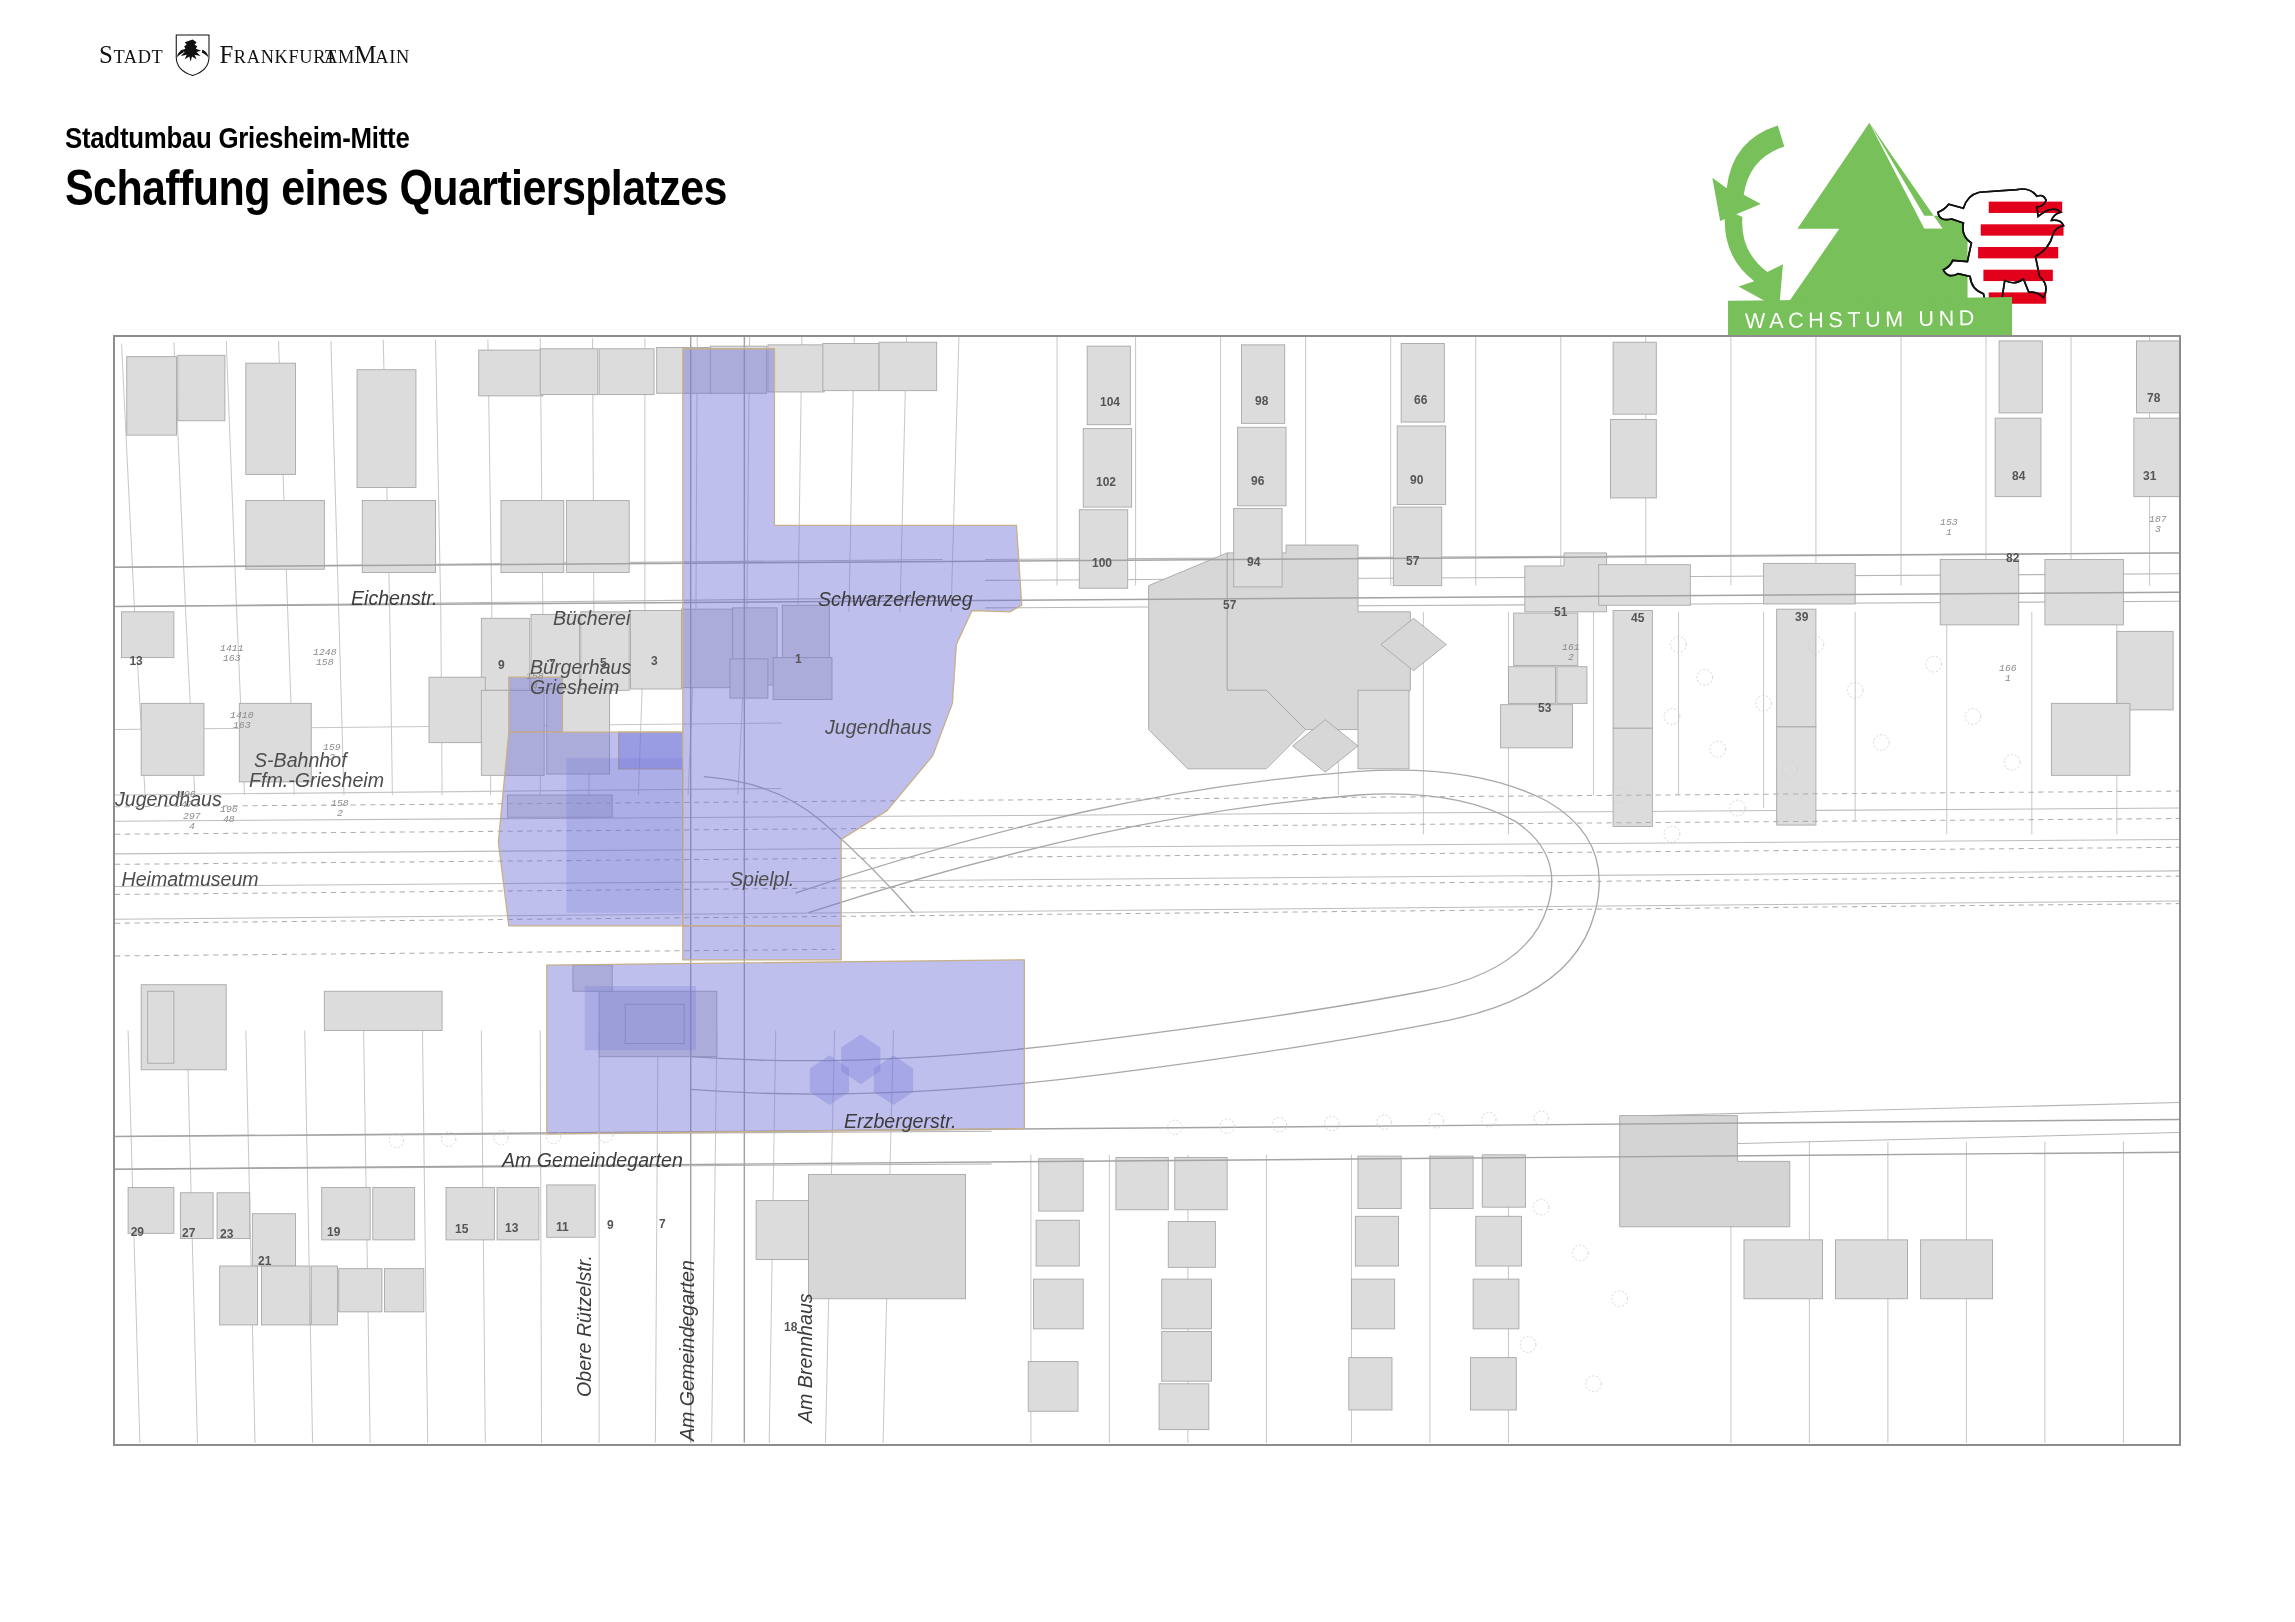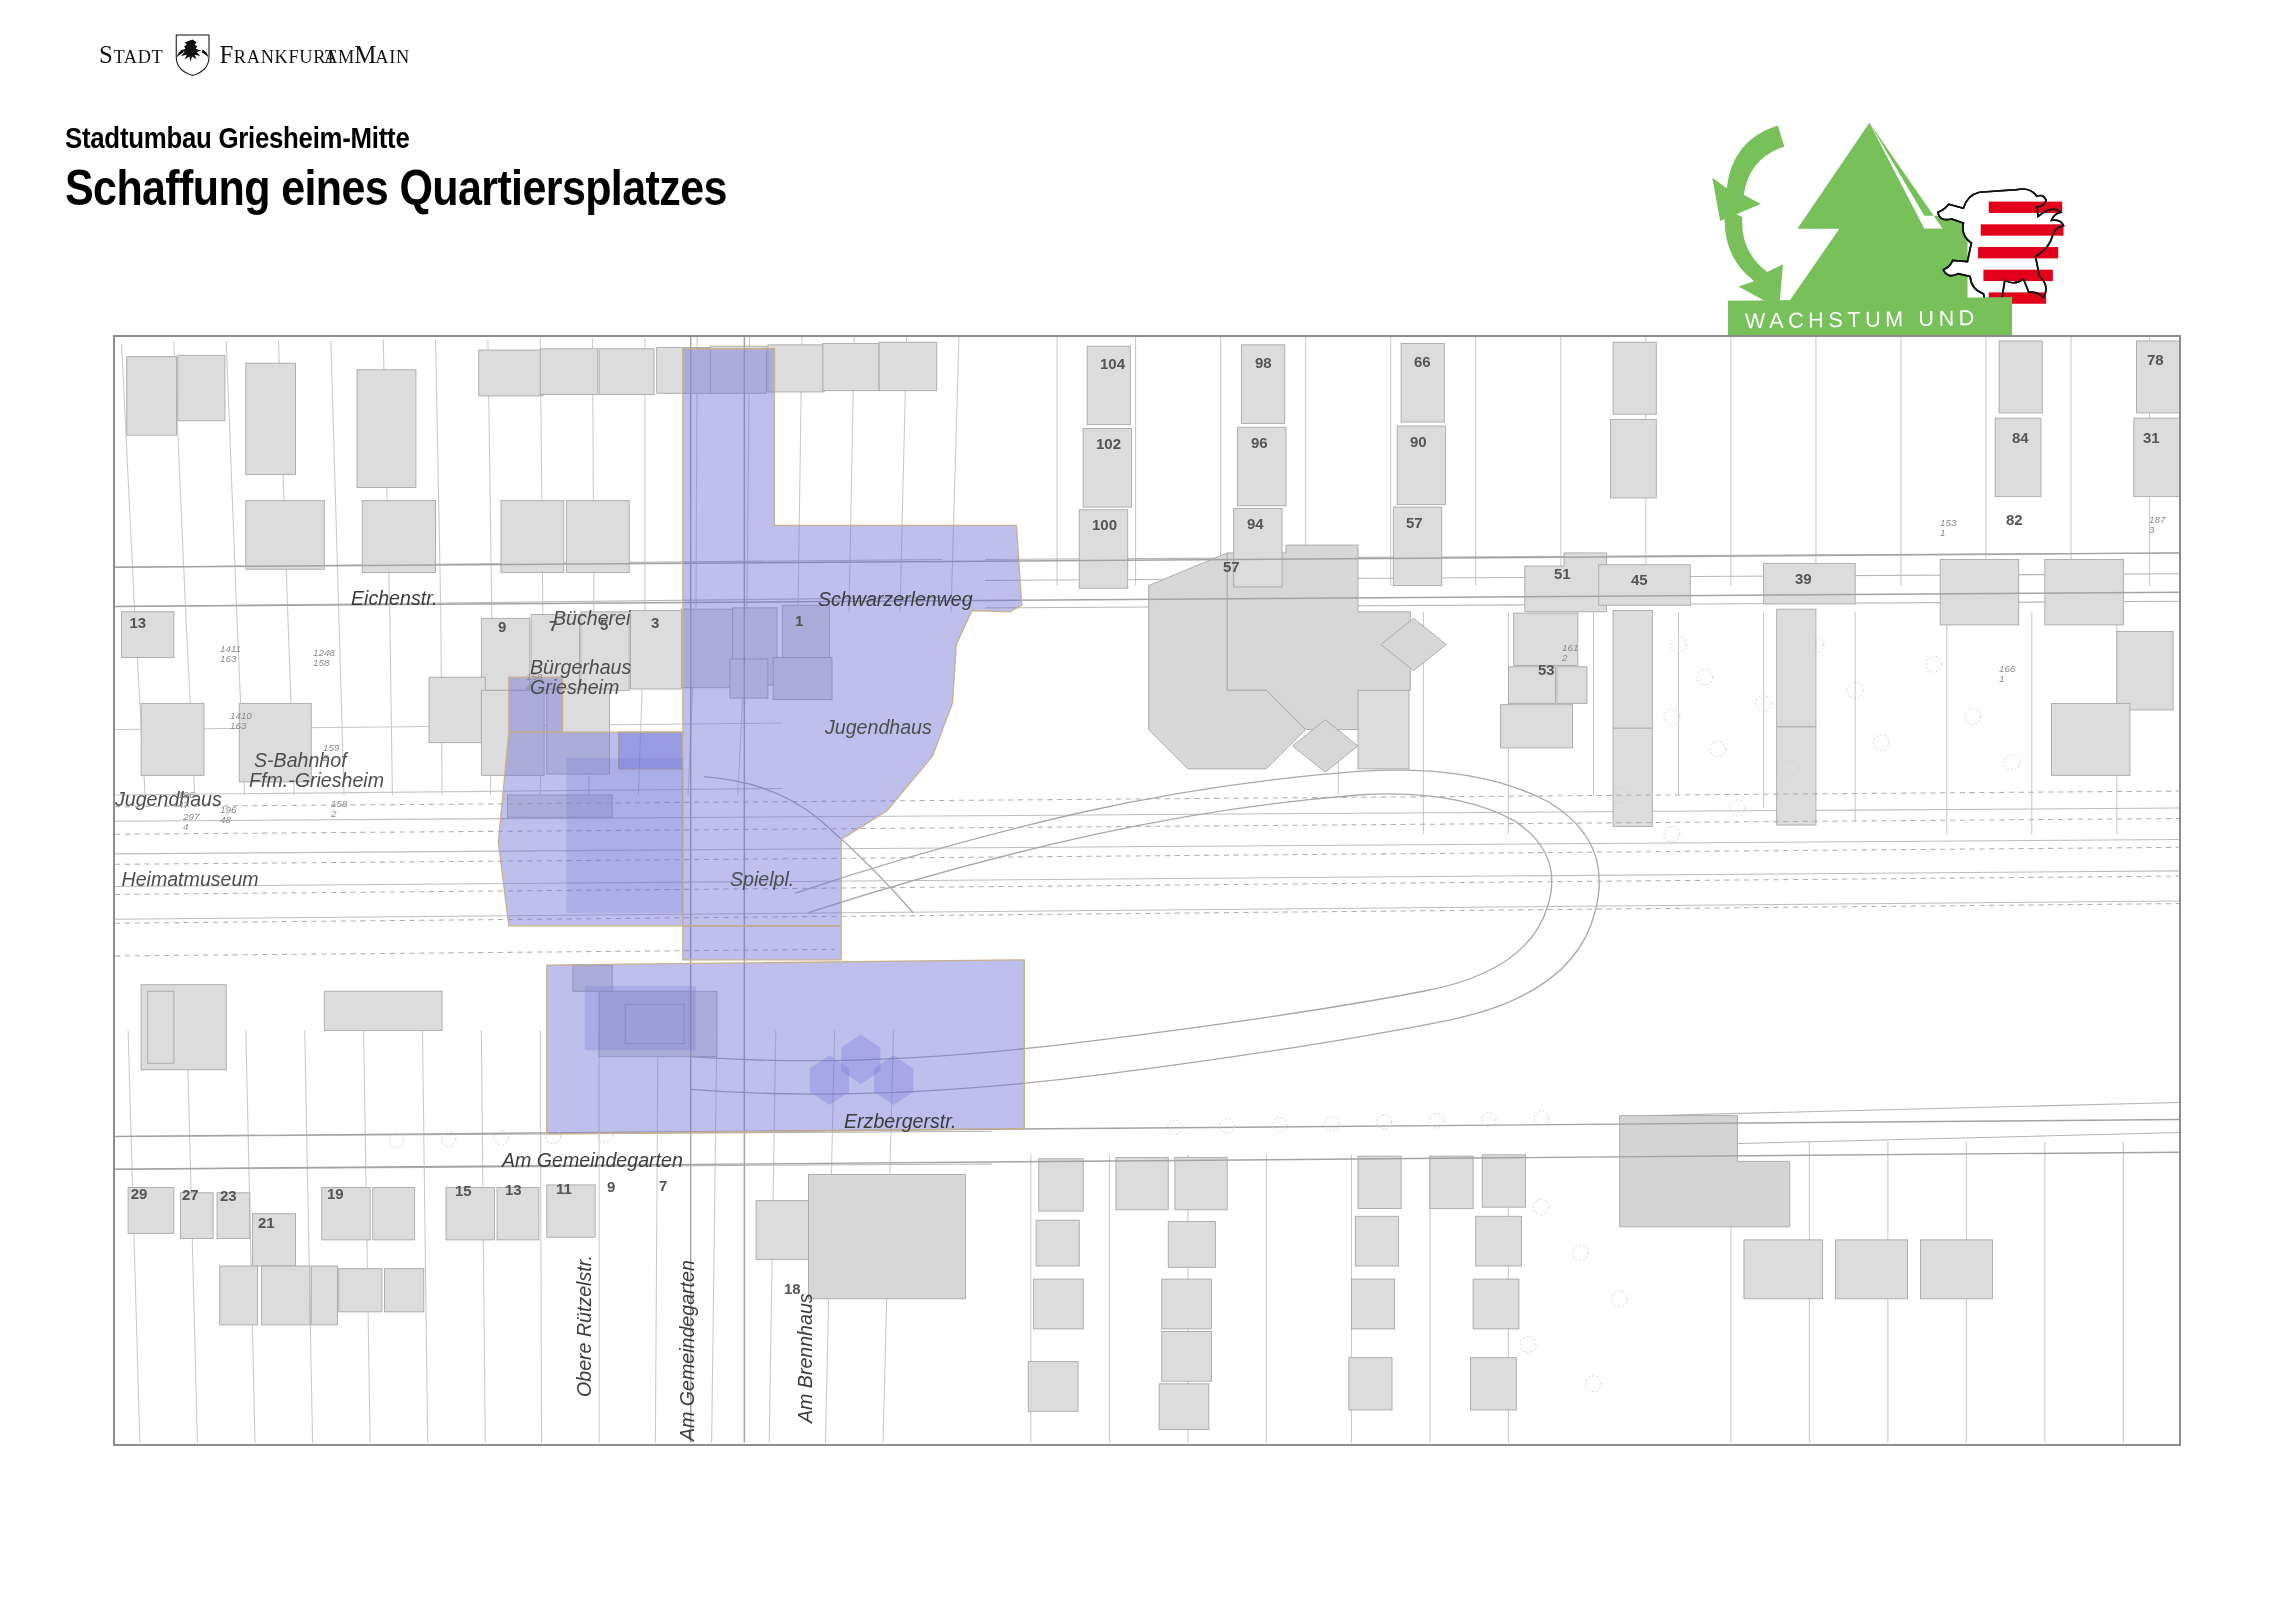--- a/index.html
+++ b/index.html
@@ -21,22 +21,22 @@
   #program-logo{position:absolute;left:1694px;top:111px;width:517px;height:275px;}
 
   
   #map{position:absolute;left:113px;top:335px;width:2064px;height:1107px;
        background:#ffffff;border:2px solid #8d8d8d;overflow:hidden;}
   #map-svg{position:absolute;left:0;top:0;width:100%;height:100%;}
   .maplabel{position:absolute;font-family:"Liberation Sans",sans-serif;
             color:#4a4a4a;white-space:nowrap;pointer-events:none;}
   .street{font-style:italic;font-size:19.6px;color:#3c3c3c;}
   .poi{font-size:19.6px;color:#4d4d4d;font-style:italic;}
-  .hnum{font-size:15px;color:#555;font-weight:bold;}
-  .pnum{font-size:9.8px;color:#8a8a8a;font-style:italic;line-height:1.0;}
+  .hnum{font-size:12px;color:#555;font-weight:bold;margin-top:40px;}
+  .pnum{font-size:9.8px;color:#8a8a8a;font-style:italic;text-align:center;line-height:1.0;font-family:Liberation Mono, monospace;}
   .vert{transform:rotate(-90deg);transform-origin:left top;}
 
   
   #footer{position:absolute;left:0;top:1472px;width:2295px;height:150px;}
 </style>
 </head>
 <body>
 
 <div id="city-logo">
   <svg viewBox="0 0 640 70" width="419" height="46">

